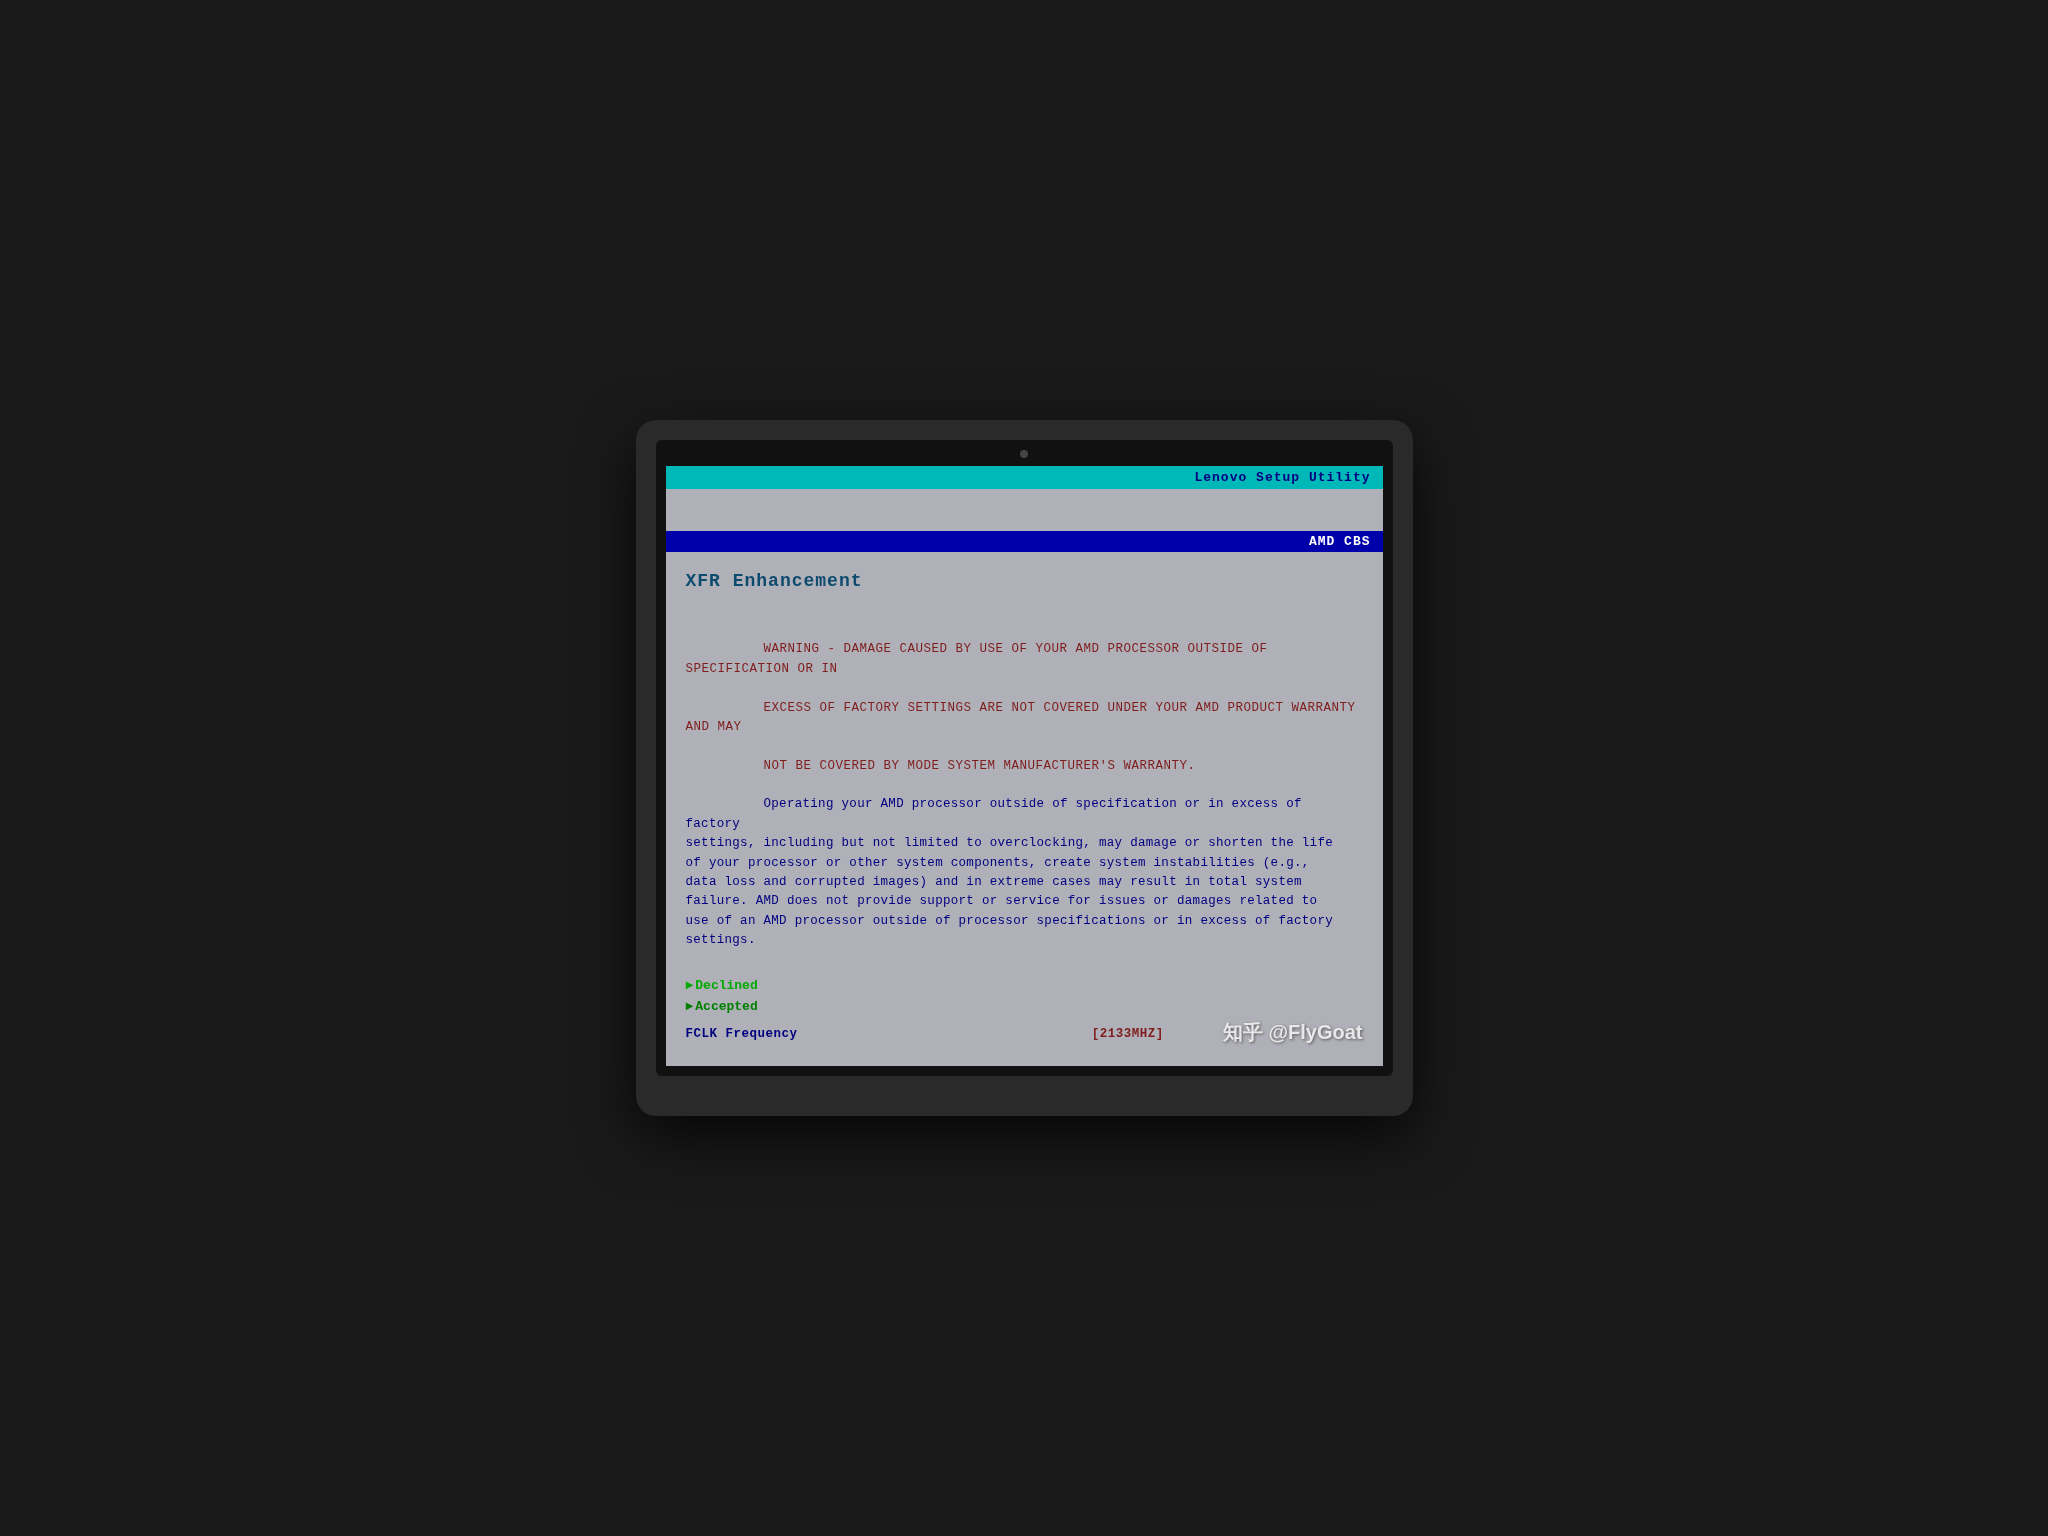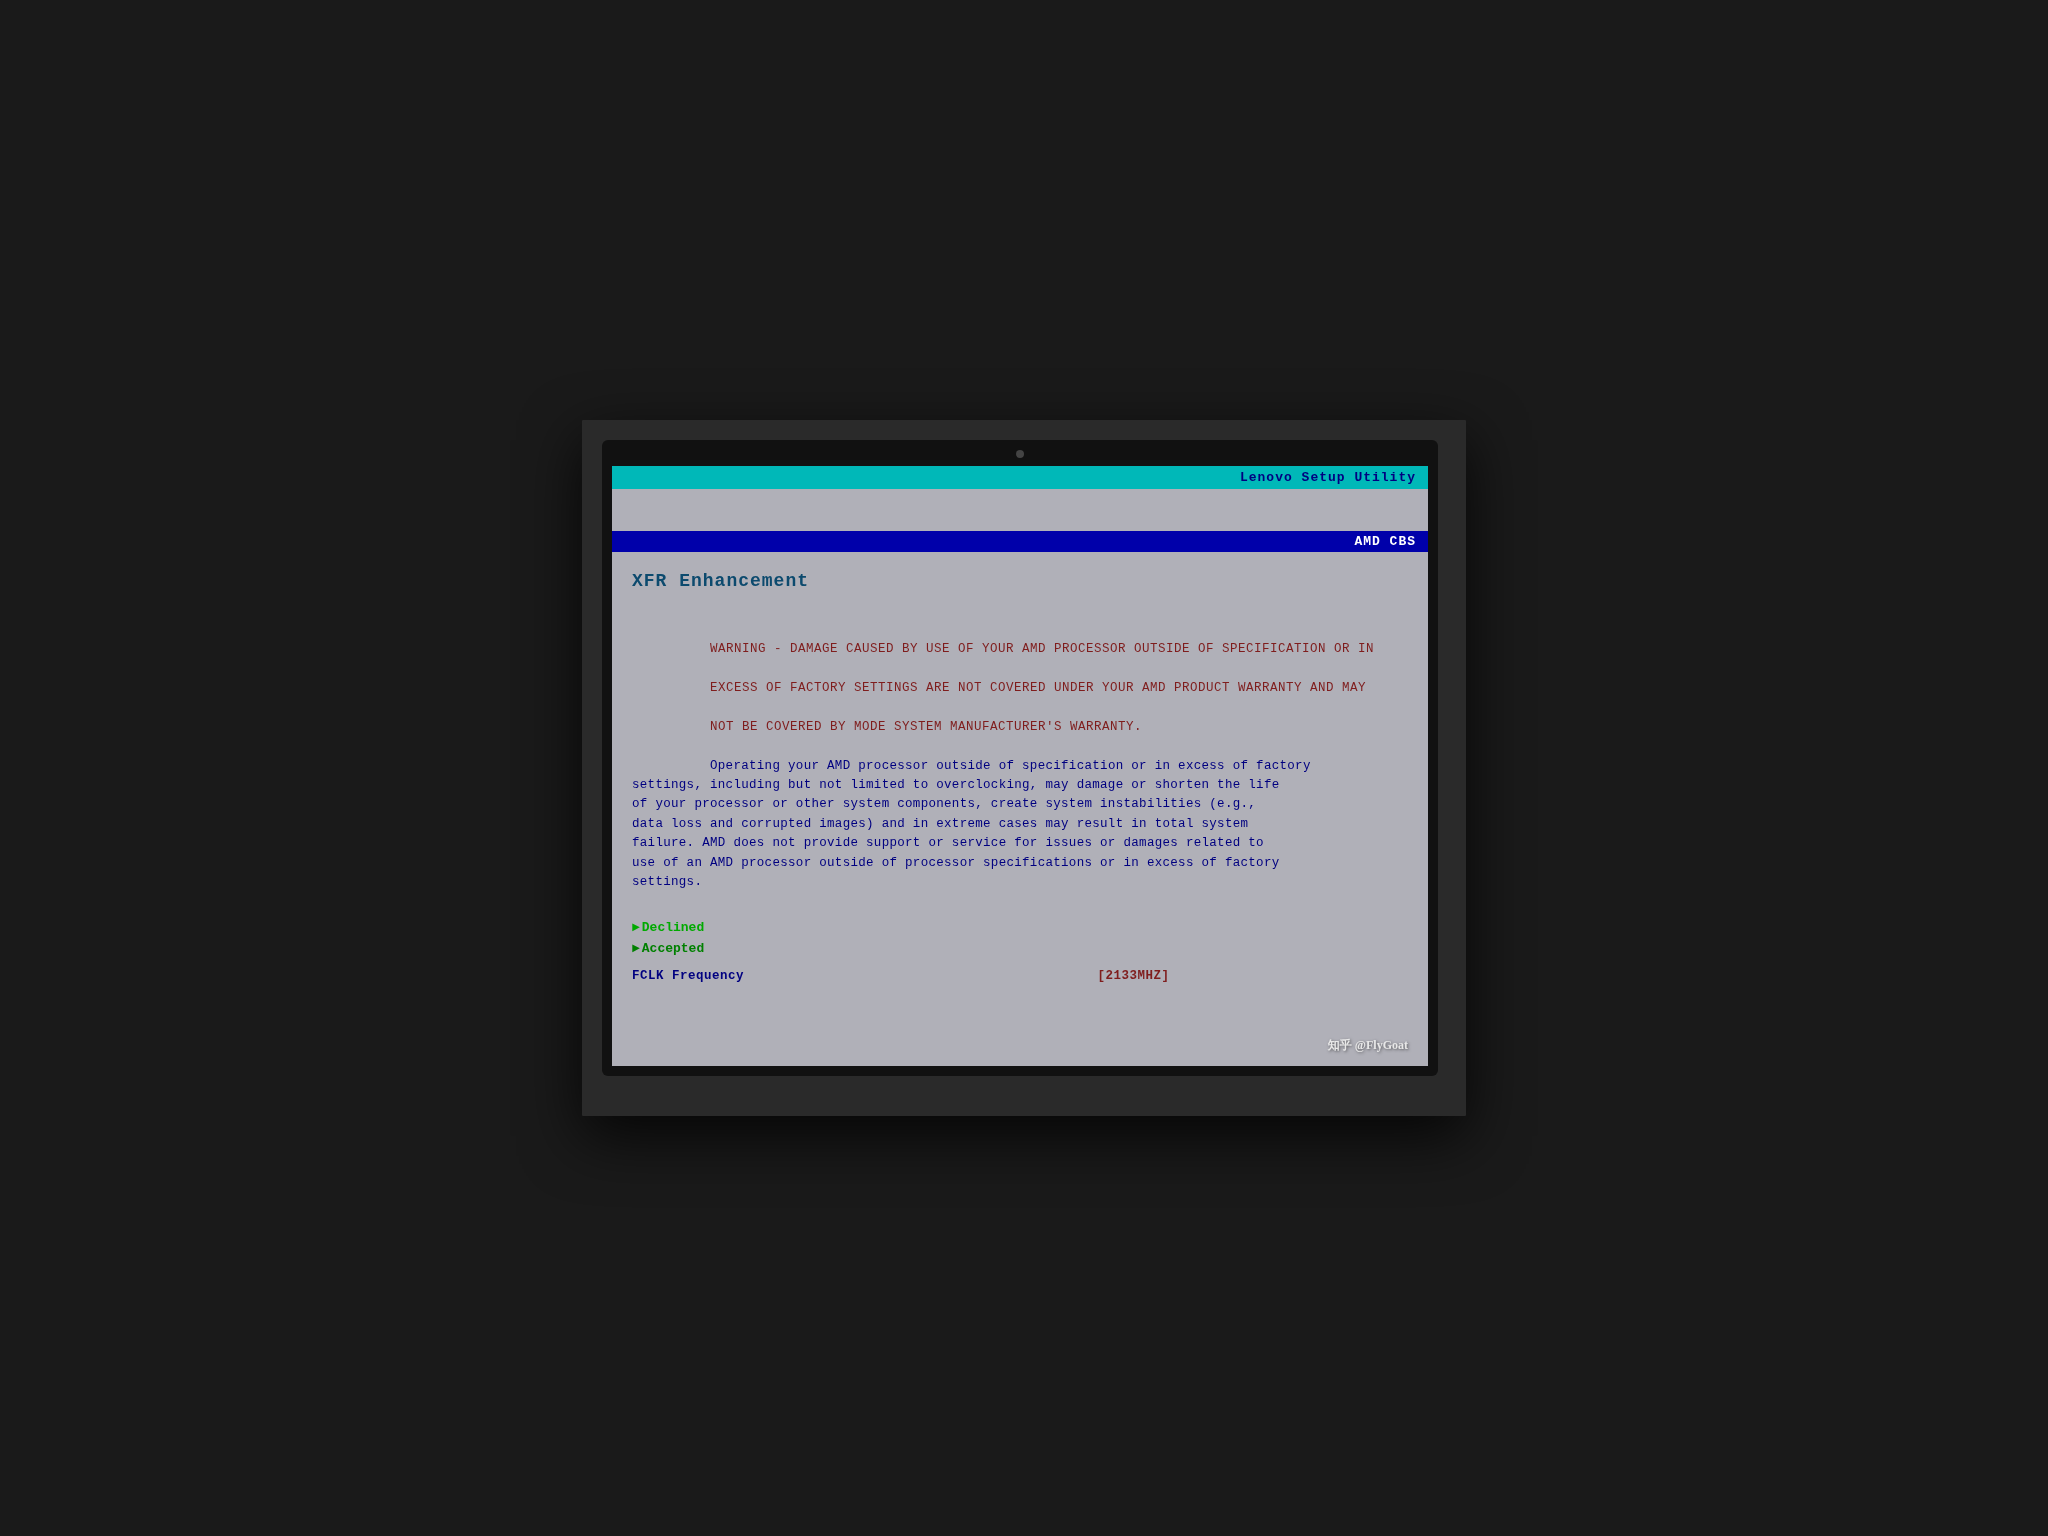--- a/index.html
+++ b/index.html
@@ -11,24 +11,24 @@
     body {
       background: #1a1a1a;
       display: flex;
       justify-content: center;
       align-items: center;
       min-height: 100vh;
       font-family: 'Courier New', Courier, monospace;
     }
 
     .laptop-frame {
-      width: 884px;
+      width: 777px;
       background: #2a2a2a;
-      border-radius: 1px;
-      padding: 20px 28px 40px 20px;
+      border-radius: 20px;
+      padding: 20px 20px 40px 20px;
       box-shadow: 0 20px 60px rgba(0,0,0,0.8);
     }
 
     .screen-bezel {
       background: #111;
       border-radius: 6px;
       padding: 10px;
       position: relative;
     }
 
@@ -150,25 +150,25 @@
     }
 
     .settings-value {
       flex: 0 0 40%;
       color: #7f1d1d;
       font-weight: bold;
     }
 
     .watermark {
       position: absolute;
-      bottom: 12px;
+      bottom: 20px;
       right: 20px;
       color: #e8e8e8;
-      font-size: 12px;
-      font-family: Liberation Serif, serif;
+      font-size: 20px;
+      font-family: Liberation Sans, sans-serif;
       font-weight: bold;
       text-shadow: 1px 1px 3px rgba(0,0,0,0.5);
     }
   </style>
 </head>
 <body>
 
 <div class="laptop-frame">
   <div class="screen-bezel">
     <div class="bios-screen">

